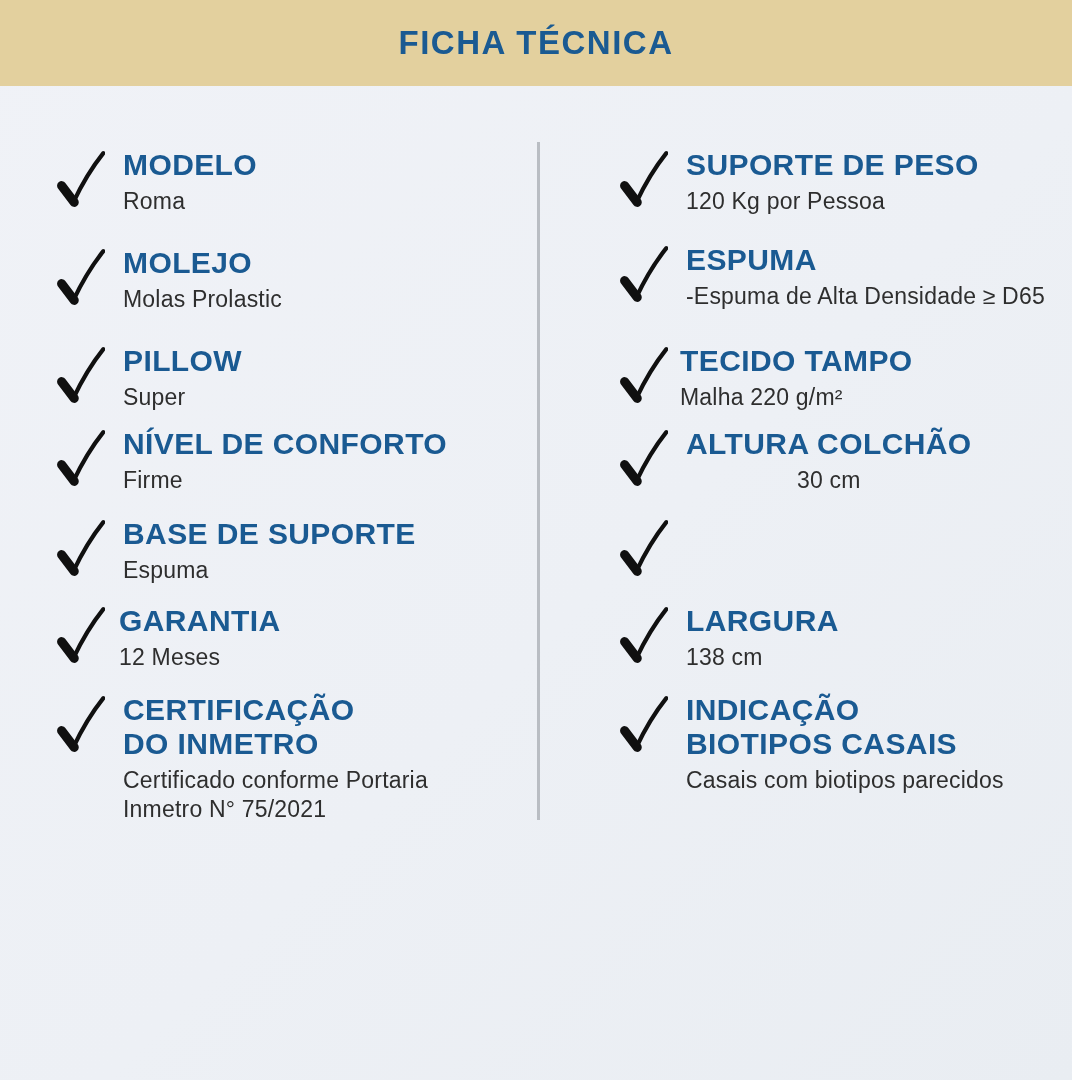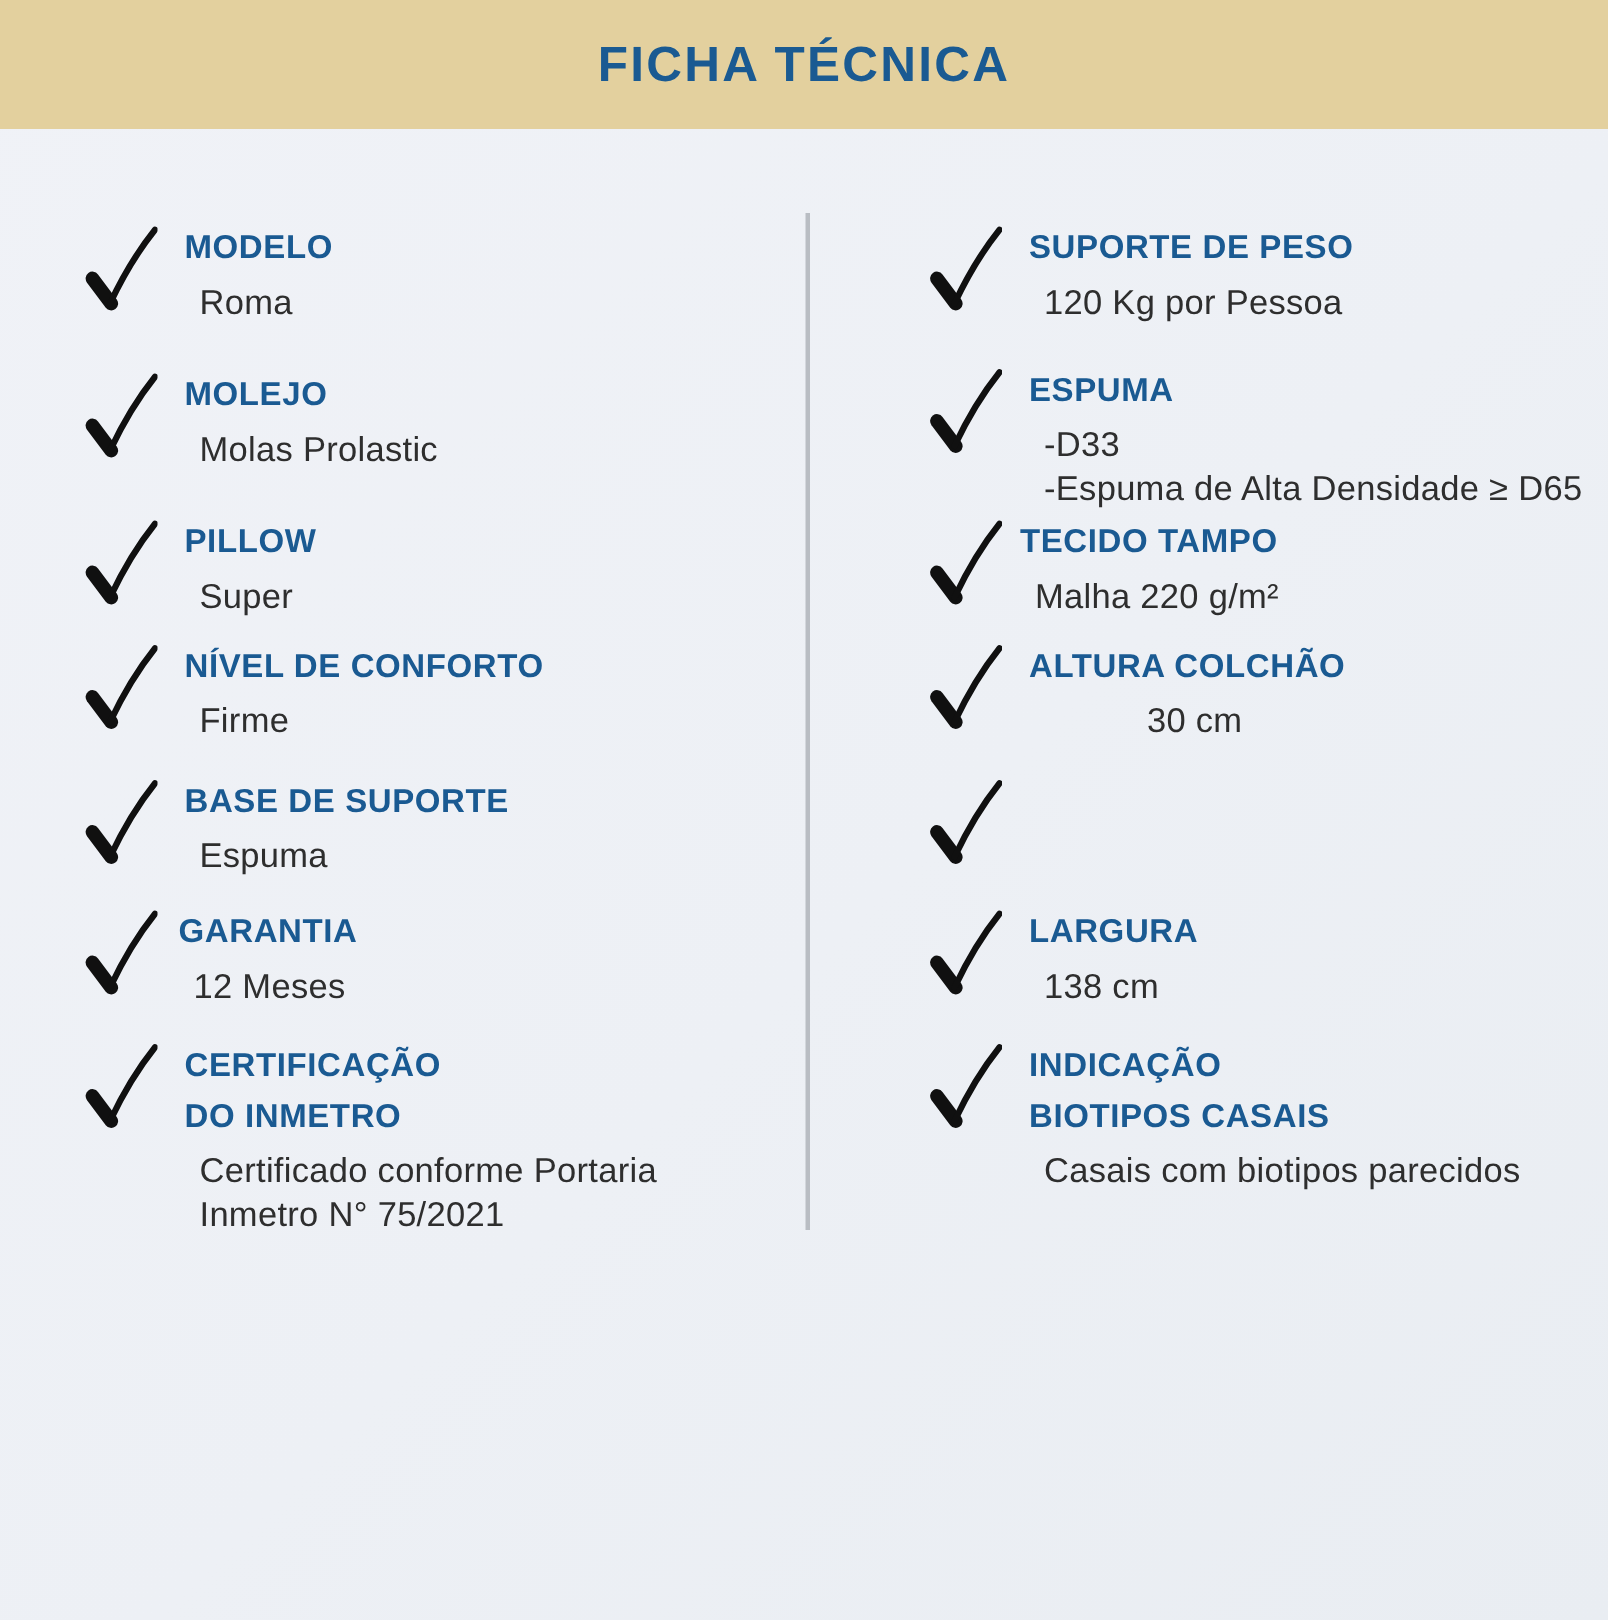--- a/index.html
+++ b/index.html
@@ -51,30 +51,29 @@
     left: 0;
     display: flex;
     align-items: flex-start;
     gap: 18px;
   }
   .check-icon {
     flex: 0 0 auto;
     margin-top: 2px;
   }
   .label div {
-    font-size: 22px;
+    font-size: 30px;
     font-weight: 700;
     letter-spacing: 0.4px;
     line-height: 34px;
     color: var(--title-blue, #1a5a92);
     white-space: nowrap;
   }
   .value {
     margin-top: 5px;
-    margin-left: 10px;
   }
   .value div {
     font-size: 23px;
     font-weight: 400;
     letter-spacing: 0.2px;
     line-height: 29px;
     color: var(--value-text, #2e2e2e);
     white-space: nowrap;
   }
 </style>
@@ -207,21 +206,20 @@
       <div class="item" style="top: 243px;">
         <svg class="check-icon" width="50" height="58" viewBox="0 0 60 68" fill="none">
           <path d="M8 42 L23 62" stroke="#101010" stroke-width="11" stroke-linecap="round"></path>
           <path d="M22 62 Q38 28 58 3" stroke="#101010" stroke-width="5" stroke-linecap="round"></path>
         </svg>
         <div class="text">
           <div class="label">
             <div>ESPUMA</div>
           </div>
           <div class="value">
-            <div>-D33</div>
             <div>-Espuma de Alta Densidade ≥ D65</div>
           </div>
         </div>
       </div>
       <div class="item" style="top: 344px; gap: 12px;">
         <svg class="check-icon" width="50" height="58" viewBox="0 0 60 68" fill="none">
           <path d="M8 42 L23 62" stroke="#101010" stroke-width="11" stroke-linecap="round"></path>
           <path d="M22 62 Q38 28 58 3" stroke="#101010" stroke-width="5" stroke-linecap="round"></path>
         </svg>
         <div class="text">

